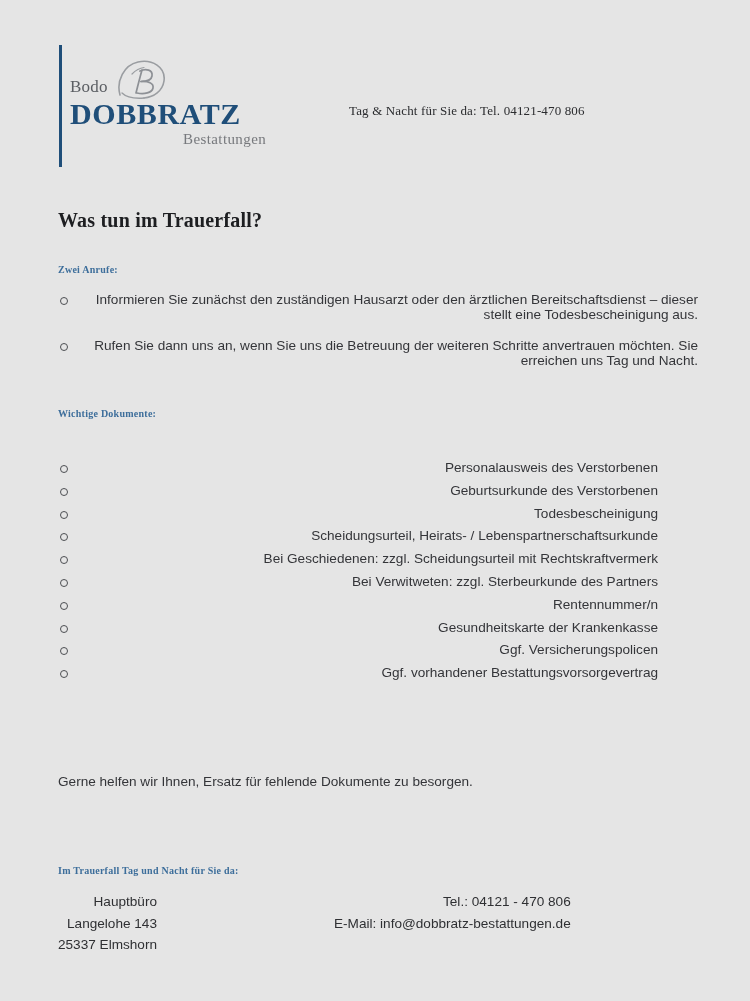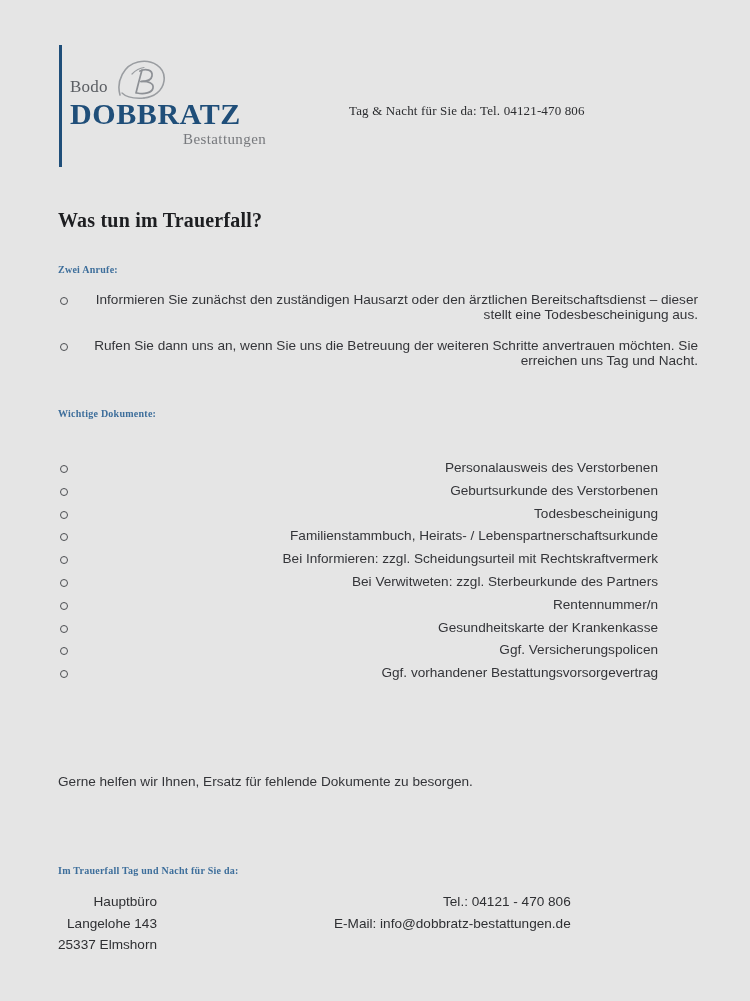--- a/index.html
+++ b/index.html
@@ -237,25 +237,25 @@
     <li class="bullet-item">
       <span class="bullet-dot"></span>
       <span class="bullet-text">Geburtsurkunde des Verstorbenen</span>
     </li>
     <li class="bullet-item">
       <span class="bullet-dot"></span>
       <span class="bullet-text">Todesbescheinigung</span>
     </li>
     <li class="bullet-item">
       <span class="bullet-dot"></span>
-      <span class="bullet-text">Familienstammbuch, Heirats- / Lebenspartnerschaftsurkunde</span>
-    </li>
-    <li class="bullet-item">
-      <span class="bullet-dot"></span>
-      <span class="bullet-text">Bei Informieren: zzgl. Scheidungsurteil mit Rechtskraftvermerk</span>
+      <span class="bullet-text">Scheidungsurteil, Heirats- / Lebenspartnerschaftsurkunde</span>
+    </li>
+    <li class="bullet-item">
+      <span class="bullet-dot"></span>
+      <span class="bullet-text">Bei Geschiedenen: zzgl. Scheidungsurteil mit Rechtskraftvermerk</span>
     </li>
     <li class="bullet-item">
       <span class="bullet-dot"></span>
       <span class="bullet-text">Bei Verwitweten: zzgl. Sterbeurkunde des Partners</span>
     </li>
     <li class="bullet-item">
       <span class="bullet-dot"></span>
       <span class="bullet-text">Rentennummer/n</span>
     </li>
     <li class="bullet-item">

